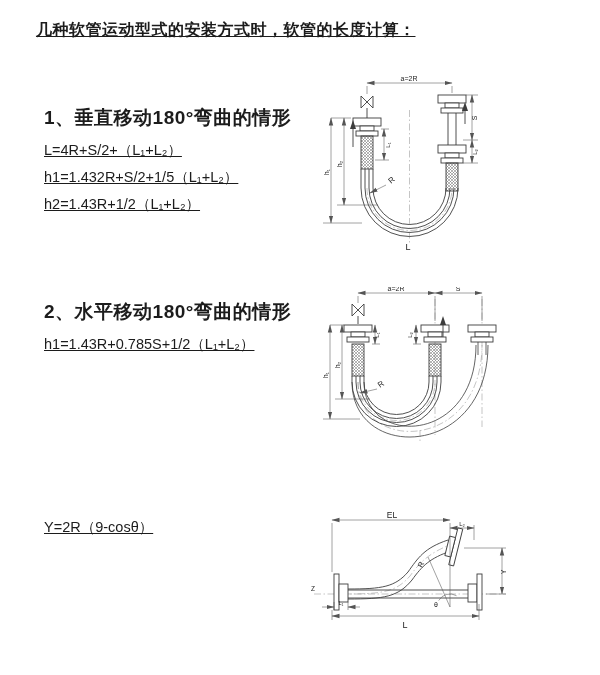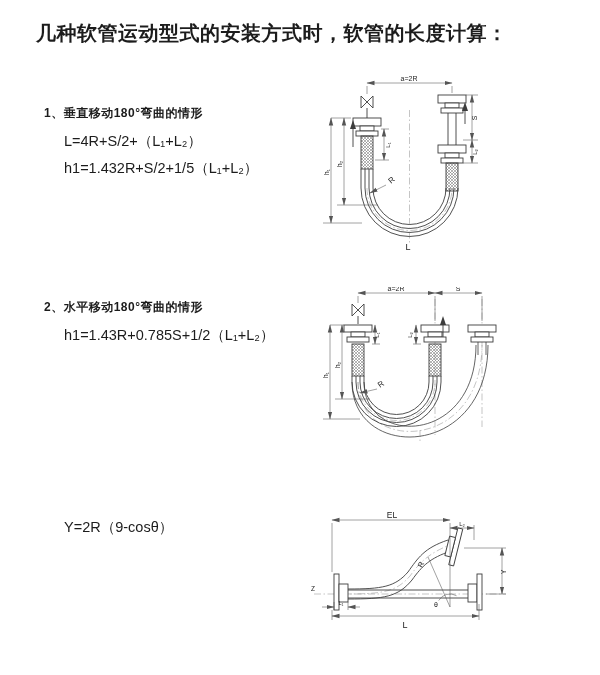--- a/index.html
+++ b/index.html
@@ -7,46 +7,48 @@
     width:600px;height:675px;
     background:#ffffff;
     font-family:"Liberation Sans","DejaVu Sans",sans-serif;
     color:#1c1c1c;
     position:relative;
     overflow:hidden;
   }
   .page{position:absolute;inset:0;background:#ffffff;}
   .doc-title{
     position:absolute;left:36px;top:20px;
-    font-size:20px;font-weight:bold;letter-spacing:0.5px;
+    font-size:16px;font-weight:bold;letter-spacing:0.5px;
     white-space:nowrap;
+    text-decoration:underline;
   }
   .section{position:absolute;left:44px;width:290px;}
-  .sec-heading{font-size:12px;font-weight:bold;letter-spacing:0.5px;margin:0 0 6px 0;white-space:nowrap;}
-  .formula{font-size:14.5px;line-height:27px;margin-left:20px;white-space:nowrap;}
+  .sec-heading{font-size:19px;font-weight:bold;letter-spacing:0.5px;margin:0 0 6px 0;white-space:nowrap;}
+  .formula{font-size:14.5px;line-height:27px;white-space:nowrap;text-decoration:underline;}
   #section-1{top:105px;}
   #section-2{top:299px;}
   #section-3{top:514px;}
   .diagram{position:absolute;}
   #diagram-1{left:320px;top:72px;}
   #diagram-2{left:320px;top:287px;}
   #diagram-3{left:308px;top:512px;}
   svg text{fill:#1c1c1c;font-family:"Liberation Sans","DejaVu Sans",sans-serif;}
 </style>
 </head>
 <body>
 
 <div class="page">
 
   <div class="doc-title">几种软管运动型式的安装方式时，软管的长度计算：</div>
 
   <div class="section" id="section-1">
     <div class="sec-heading">1、垂直移动180°弯曲的情形</div>
     <div class="formula">L=4R+S/2+（L₁+L₂）</div>
     <div class="formula">h1=1.432R+S/2+1/5（L₁+L₂）</div>
+    <div class="formula">h2=1.43R+1/2（L₁+L₂）</div>
   </div>
 
   <div class="section" id="section-2">
     <div class="sec-heading">2、水平移动180°弯曲的情形</div>
     <div class="formula">h1=1.43R+0.785S+1/2（L₁+L₂）</div>
   </div>
 
   <div class="section" id="section-3">
     <div class="formula">Y=2R（9-cosθ）</div>
   </div>

